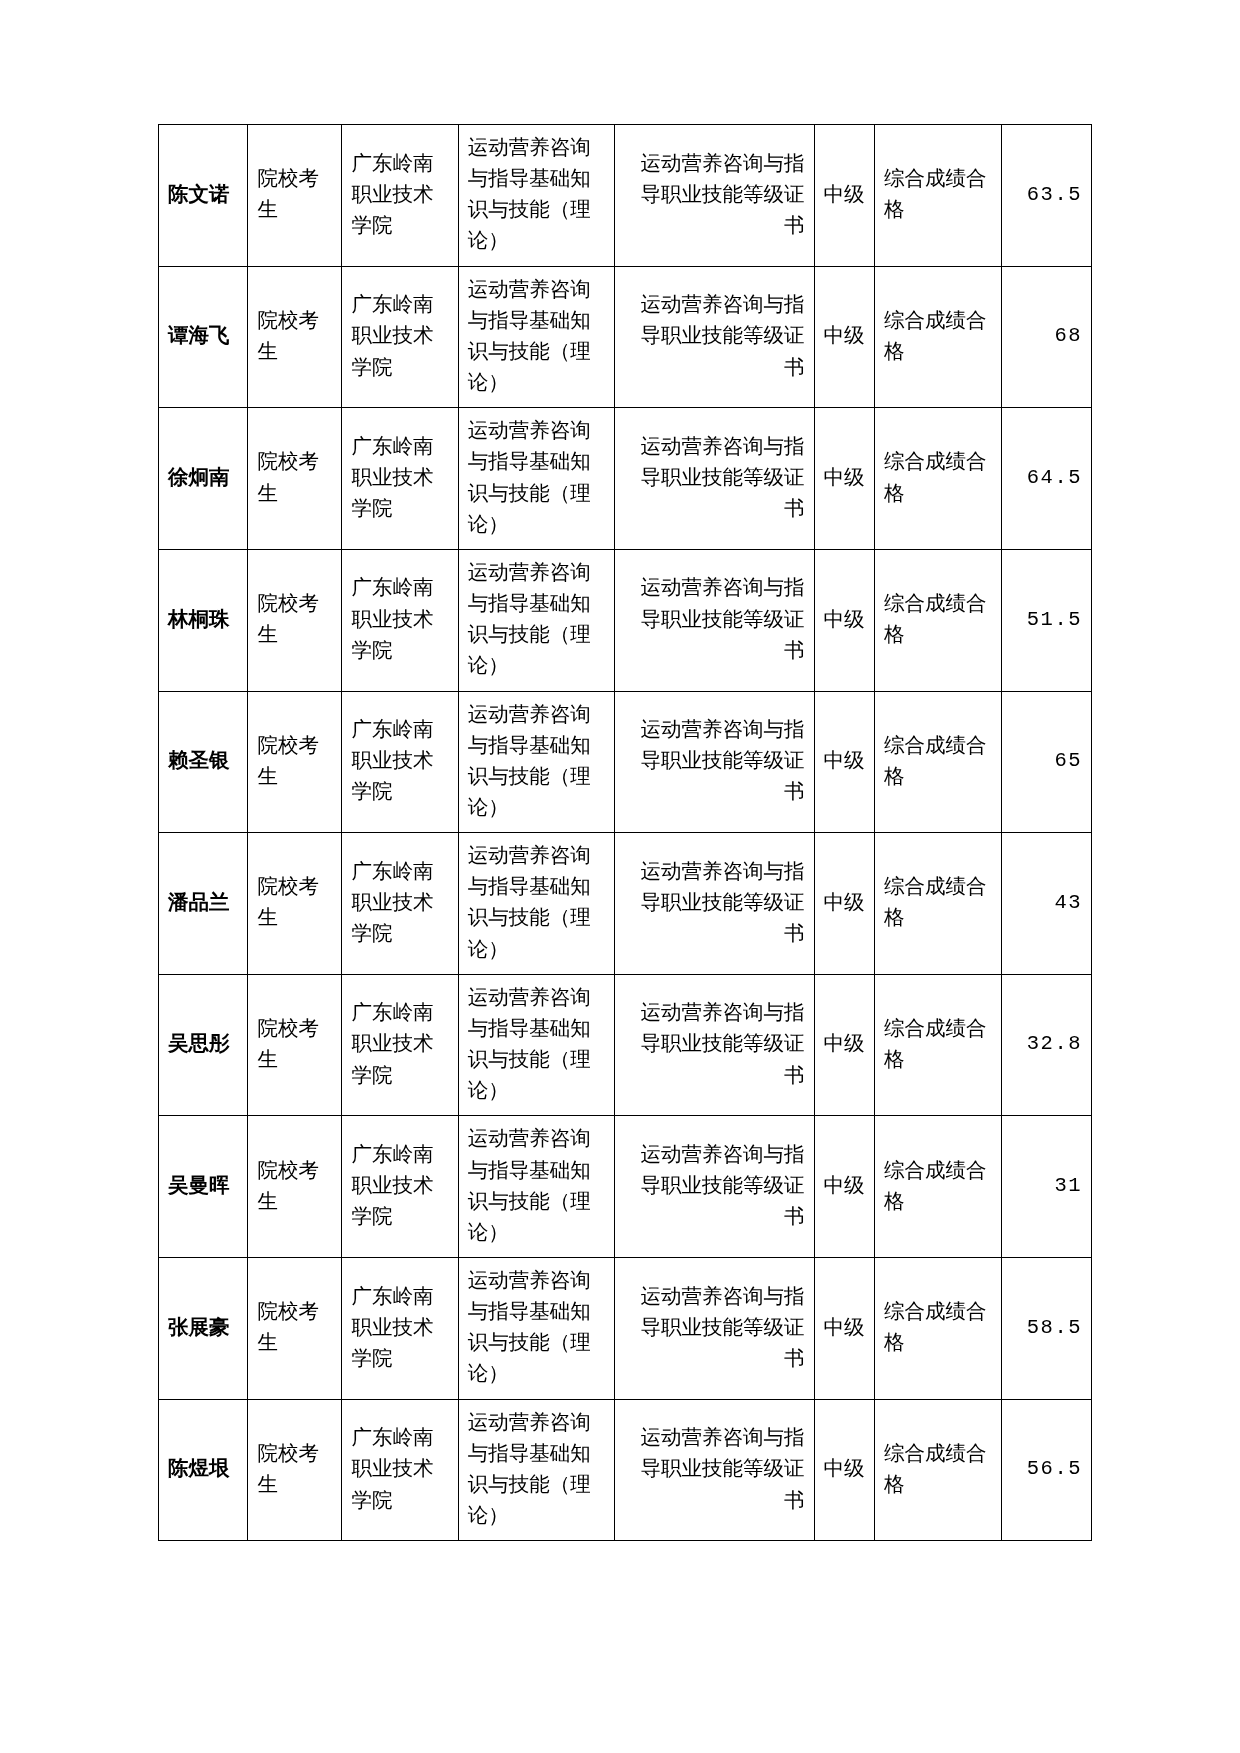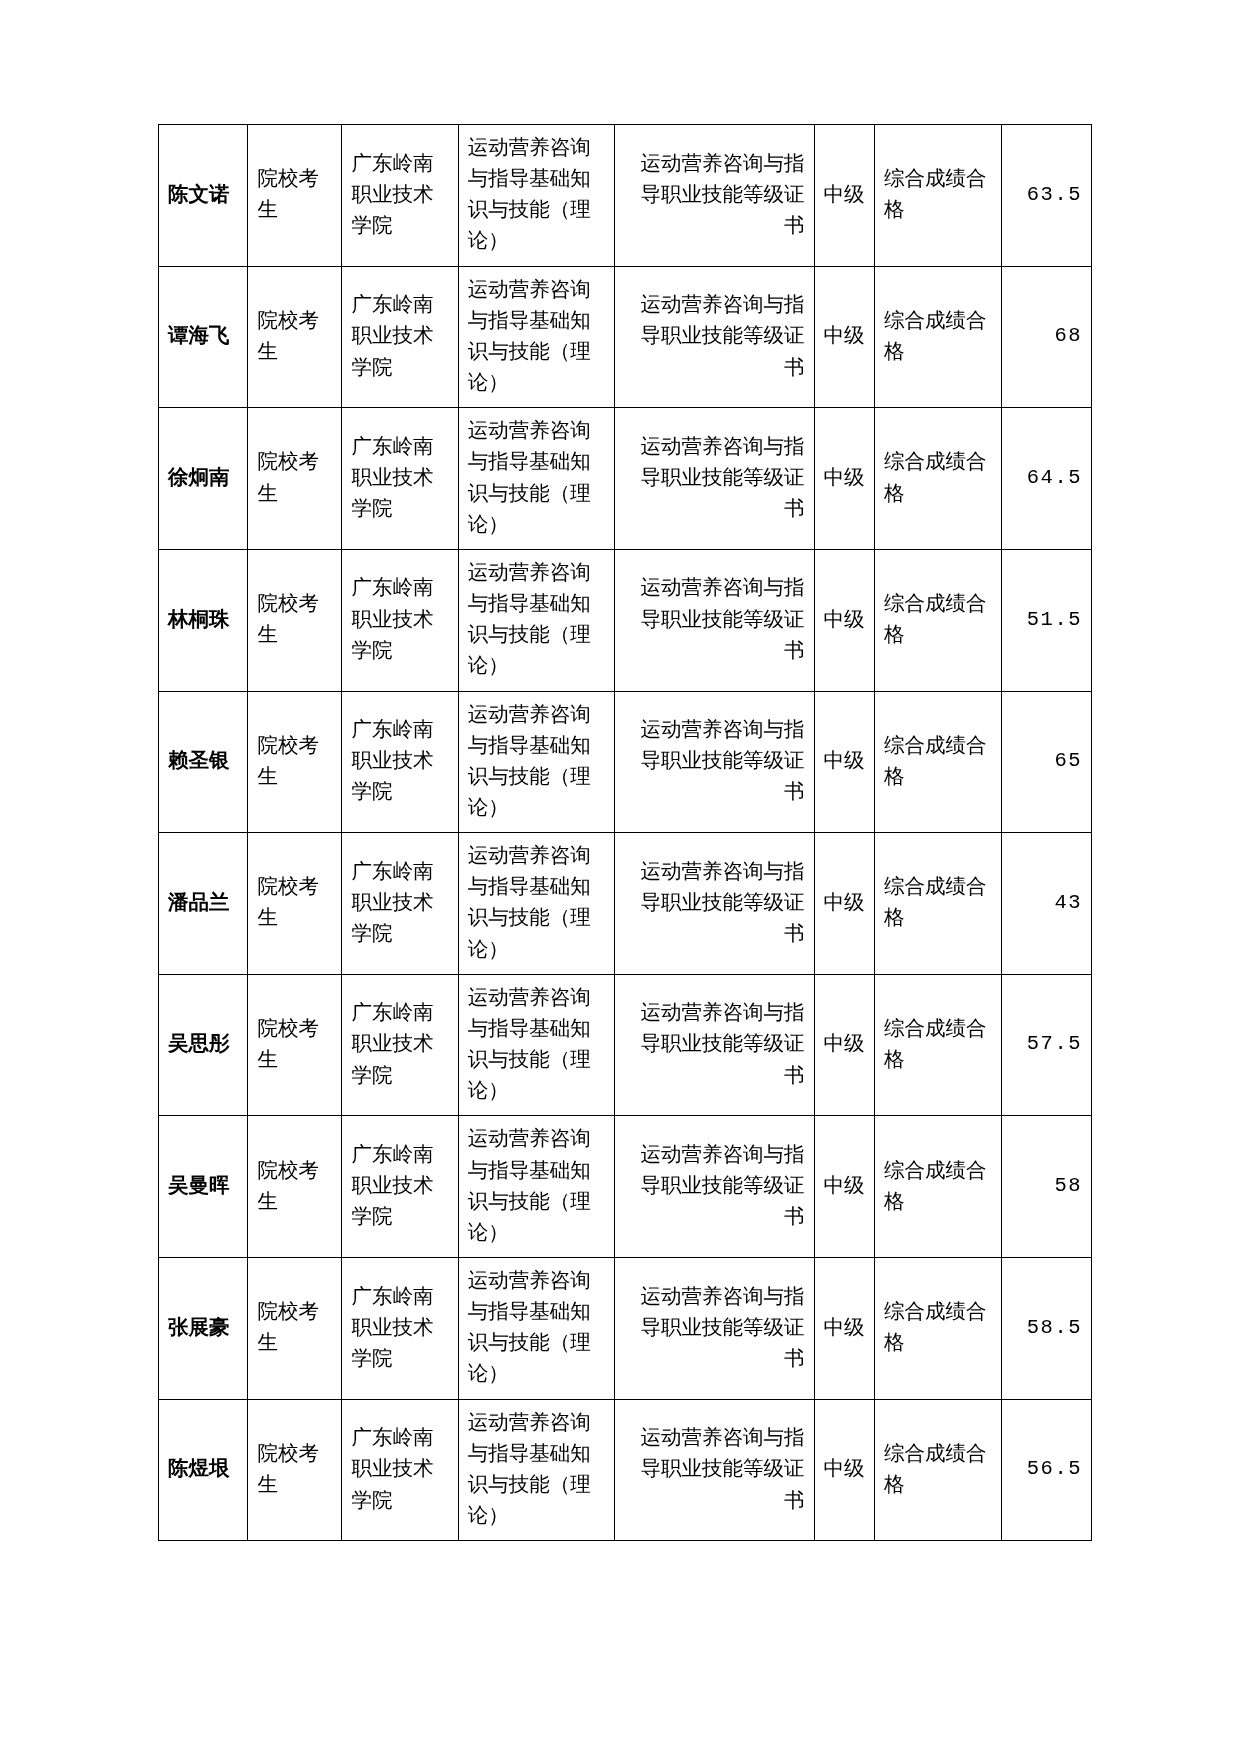--- a/index.html
+++ b/index.html
@@ -166,31 +166,31 @@
         <td class="cell-score">43</td>
       </tr>
       <tr>
         <td class="cell-name">吴思彤</td>
         <td class="cell-type">院校考生</td>
         <td class="cell-school">广东岭南职业技术学院</td>
         <td class="cell-subject">运动营养咨询与指导基础知识与技能（理论）</td>
         <td class="cell-cert">运动营养咨询与指导职业技能等级证书</td>
         <td class="cell-level">中级</td>
         <td class="cell-status">综合成绩合格</td>
-        <td class="cell-score">57.5</td>
+        <td class="cell-score">32.8</td>
       </tr>
       <tr>
         <td class="cell-name">吴曼晖</td>
         <td class="cell-type">院校考生</td>
         <td class="cell-school">广东岭南职业技术学院</td>
         <td class="cell-subject">运动营养咨询与指导基础知识与技能（理论）</td>
         <td class="cell-cert">运动营养咨询与指导职业技能等级证书</td>
         <td class="cell-level">中级</td>
         <td class="cell-status">综合成绩合格</td>
-        <td class="cell-score">58</td>
+        <td class="cell-score">31</td>
       </tr>
       <tr>
         <td class="cell-name">张展豪</td>
         <td class="cell-type">院校考生</td>
         <td class="cell-school">广东岭南职业技术学院</td>
         <td class="cell-subject">运动营养咨询与指导基础知识与技能（理论）</td>
         <td class="cell-cert">运动营养咨询与指导职业技能等级证书</td>
         <td class="cell-level">中级</td>
         <td class="cell-status">综合成绩合格</td>
         <td class="cell-score">58.5</td>

